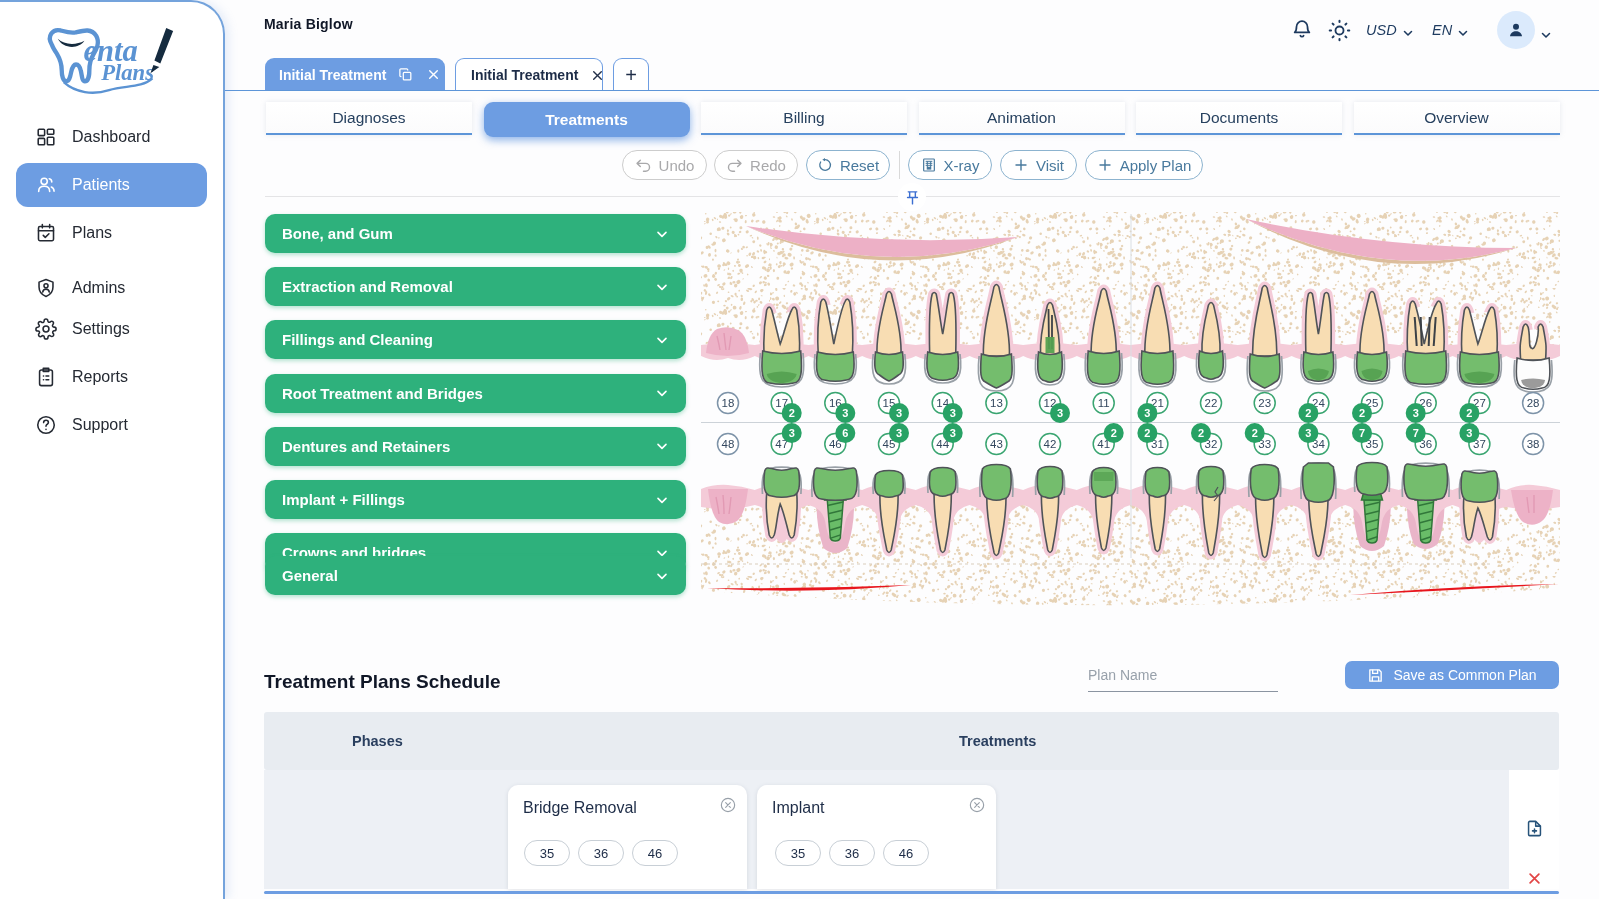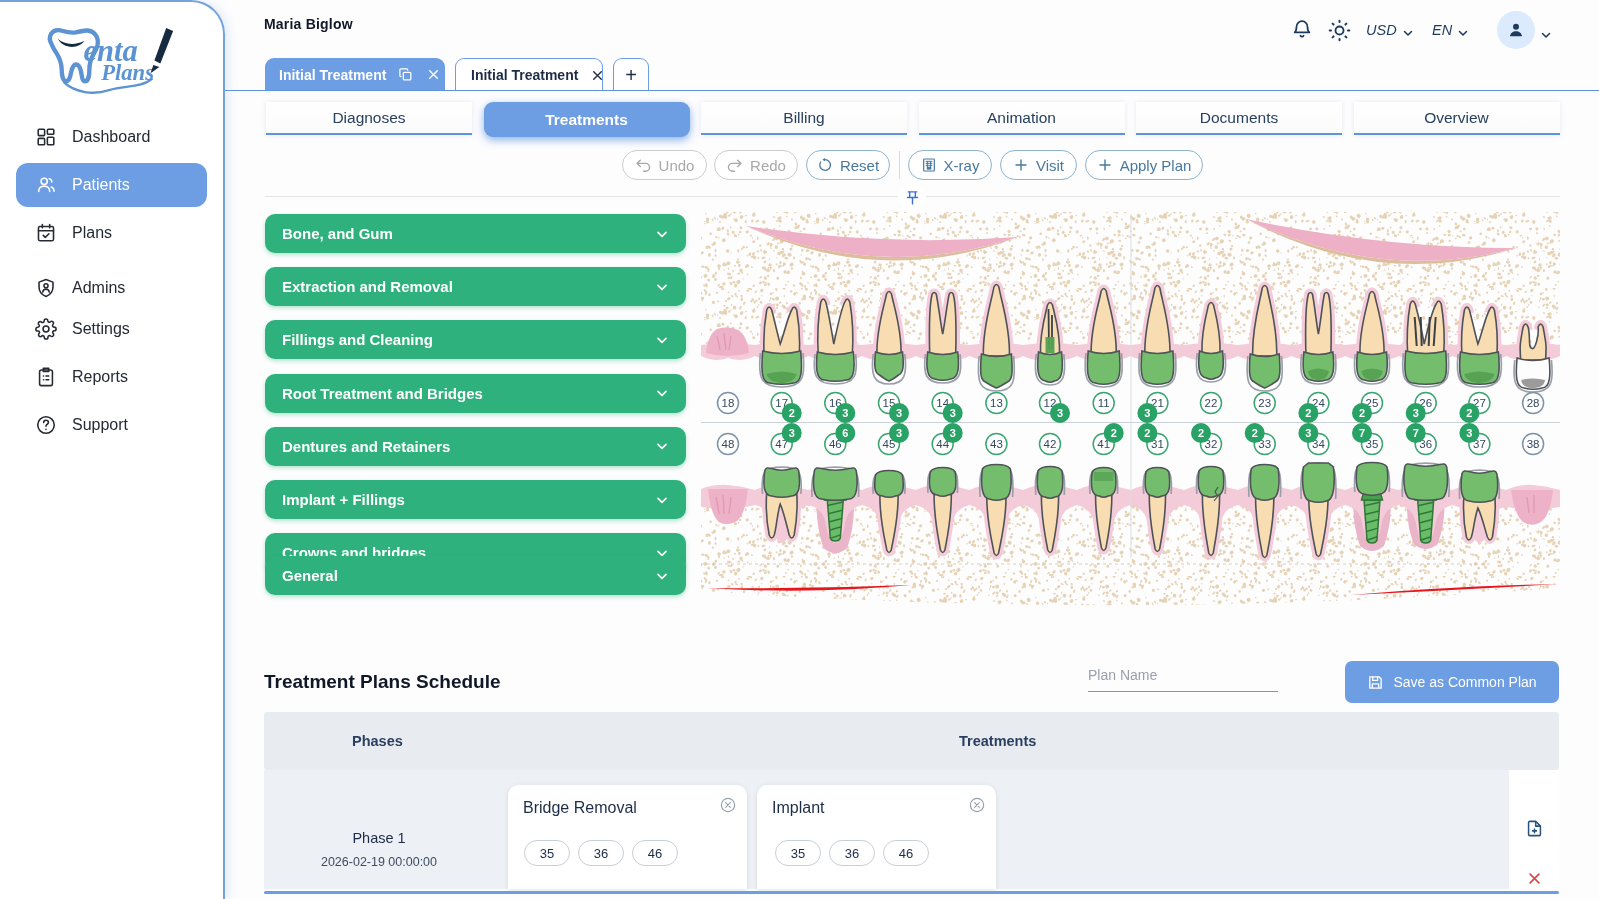--- a/index.html
+++ b/index.html
@@ -51,21 +51,21 @@
 
 .acc { left:265px; width:421px; height:39px; background:#2eb17c; border-radius:10px; color:#fff;
   display:flex; align-items:center; font-size:15px; font-weight:bold; box-shadow:0 2px 4px rgba(46,177,124,.35); }
 .acc span { margin-left:17px; }
 .acc svg { position:absolute; right:16px; }
 
 
 #schedh { left:264px; top:671px; font-size:19px; font-weight:bold; color:#101727; }
 #planname { left:1088px; top:662px; width:190px; height:30px; border-bottom:1.5px solid #8b94a1; 
   font-size:14px; color:#98a1ab; display:flex; align-items:flex-end; padding-bottom:8px; }
-#savebtn { left:1345px; top:661px; width:214px; height:42px; background:#6d9de2; border-radius:7px;
+#savebtn { left:1345px; top:661px; width:214px; height:28px; background:#6d9de2; border-radius:7px;
   color:#fff; font-size:14px; font-weight:500; display:flex; align-items:center; justify-content:center; }
 #thead { left:264px; top:712px; width:1295px; height:58px; background:#e8ecf1; border-radius:3px;
   font-size:14.5px; font-weight:bold; color:#2a3f5f; }
 #thead .ph { position:absolute; left:88px; top:21px; }
 #thead .tr { position:absolute; left:695px; top:21px; }
 #tbody { left:264px; top:770px; width:1295px; height:119px; background:#edf0f5; }
 #bluebar { left:264px; top:891px; width:1295px; height:2.5px; background:#6d9de2; border-radius:2px; }
 .tcard { position:absolute; top:15px; width:239px; height:104px; background:#fff; border-radius:10px 10px 0 0;
   box-shadow:0 1px 4px rgba(100,110,130,.18); }
 .tcard .ttl { position:absolute; left:15px; top:14px; font-size:16px; color:#1d2c47; }
@@ -913,24 +913,20 @@
 <div id="savebtn" class="abs"><svg width="17" height="17" viewBox="0 0 24 24" fill="none" stroke="#fff" stroke-width="1.9" stroke-linejoin="round" style="margin-right:9px">
       <path d="M4 4 H17 L20 7 V20 H4 Z"></path>
       <path d="M8 4 V9 H15 V4"></path>
       <path d="M7.5 20 V14 H16.5 V20"></path>
     </svg>Save as Common Plan</div>
 <div id="thead" class="abs">
     <span class="ph">Phases</span>
     <span class="tr">Treatments</span>
   </div>
 <div id="tbody" class="abs">
-  <div style="position:absolute;left:0px;top:60px;width:230px;text-align:center">
-    <div style="font-size:14.5px;color:#1d2c47">Phase 1</div>
-    <div style="font-size:12.5px;color:#3e4c63;margin-top:9px">2026-02-19 00:00:00</div>
-  </div>
   <div class="tcard" style="left:244px">
     <div class="ttl">Bridge Removal</div>
       <div class="cls"><svg width="16" height="16" viewBox="0 0 24 24" fill="none" stroke="#98a0a9" stroke-width="1.7">
           <circle cx="12" cy="12" r="10"></circle>
           <path d="M8.5 8.5 L15.5 15.5 M15.5 8.5 L8.5 15.5" stroke-linecap="round"></path>
         </svg></div>
     <div class="pill" style="left:16px">35</div>
       <div class="pill" style="left:70px">36</div>
       <div class="pill" style="left:124px">46</div>
   </div>

